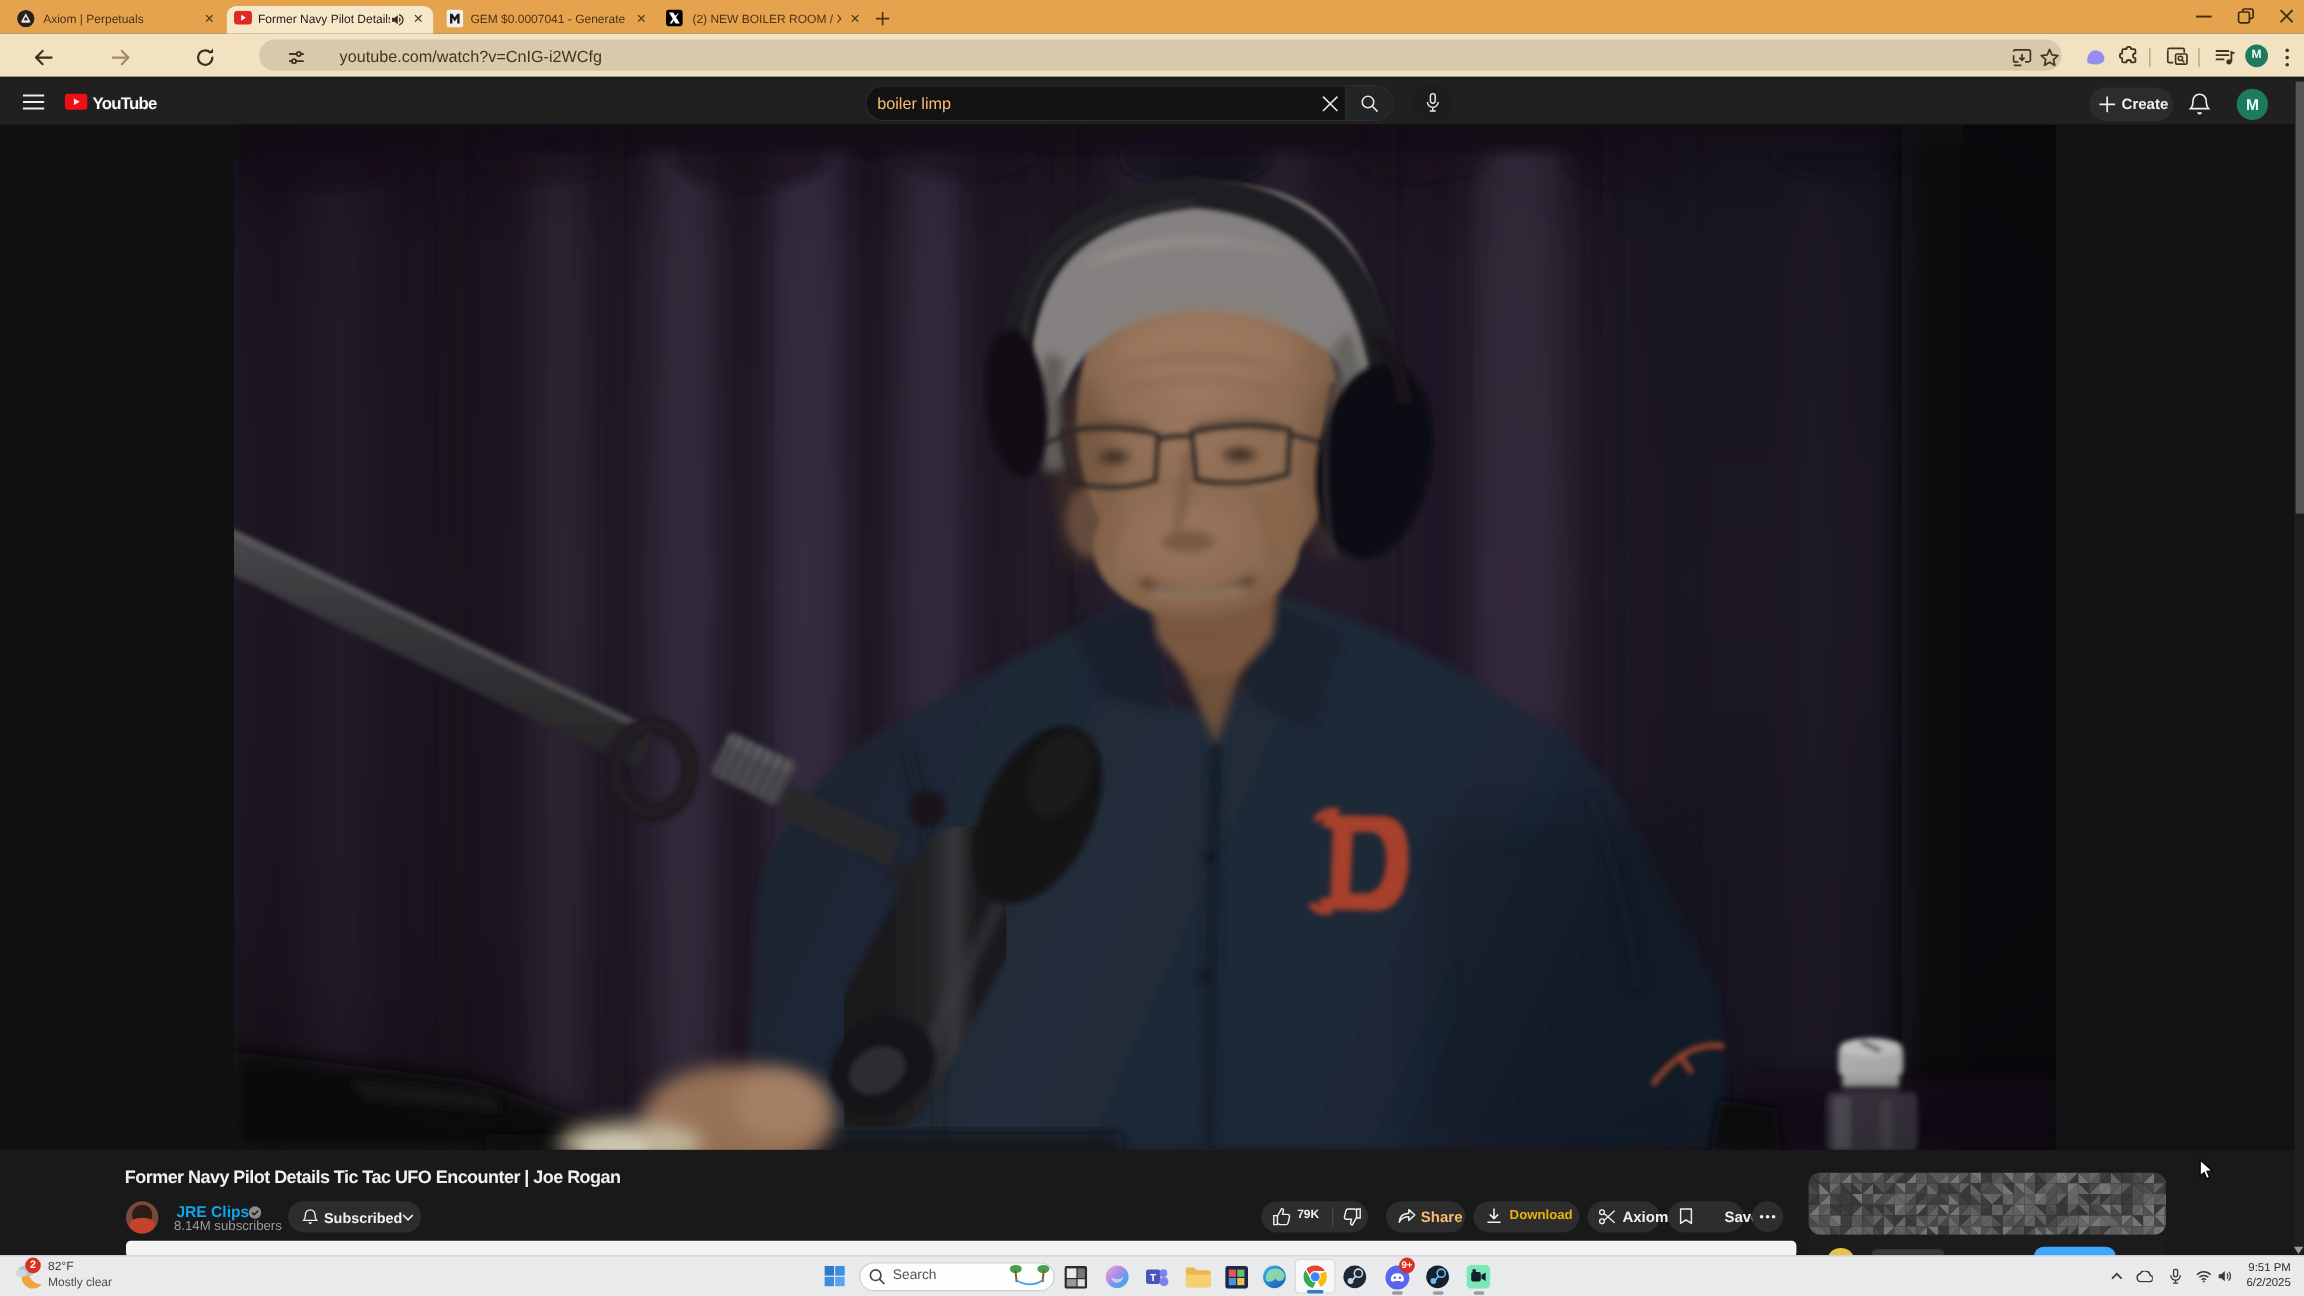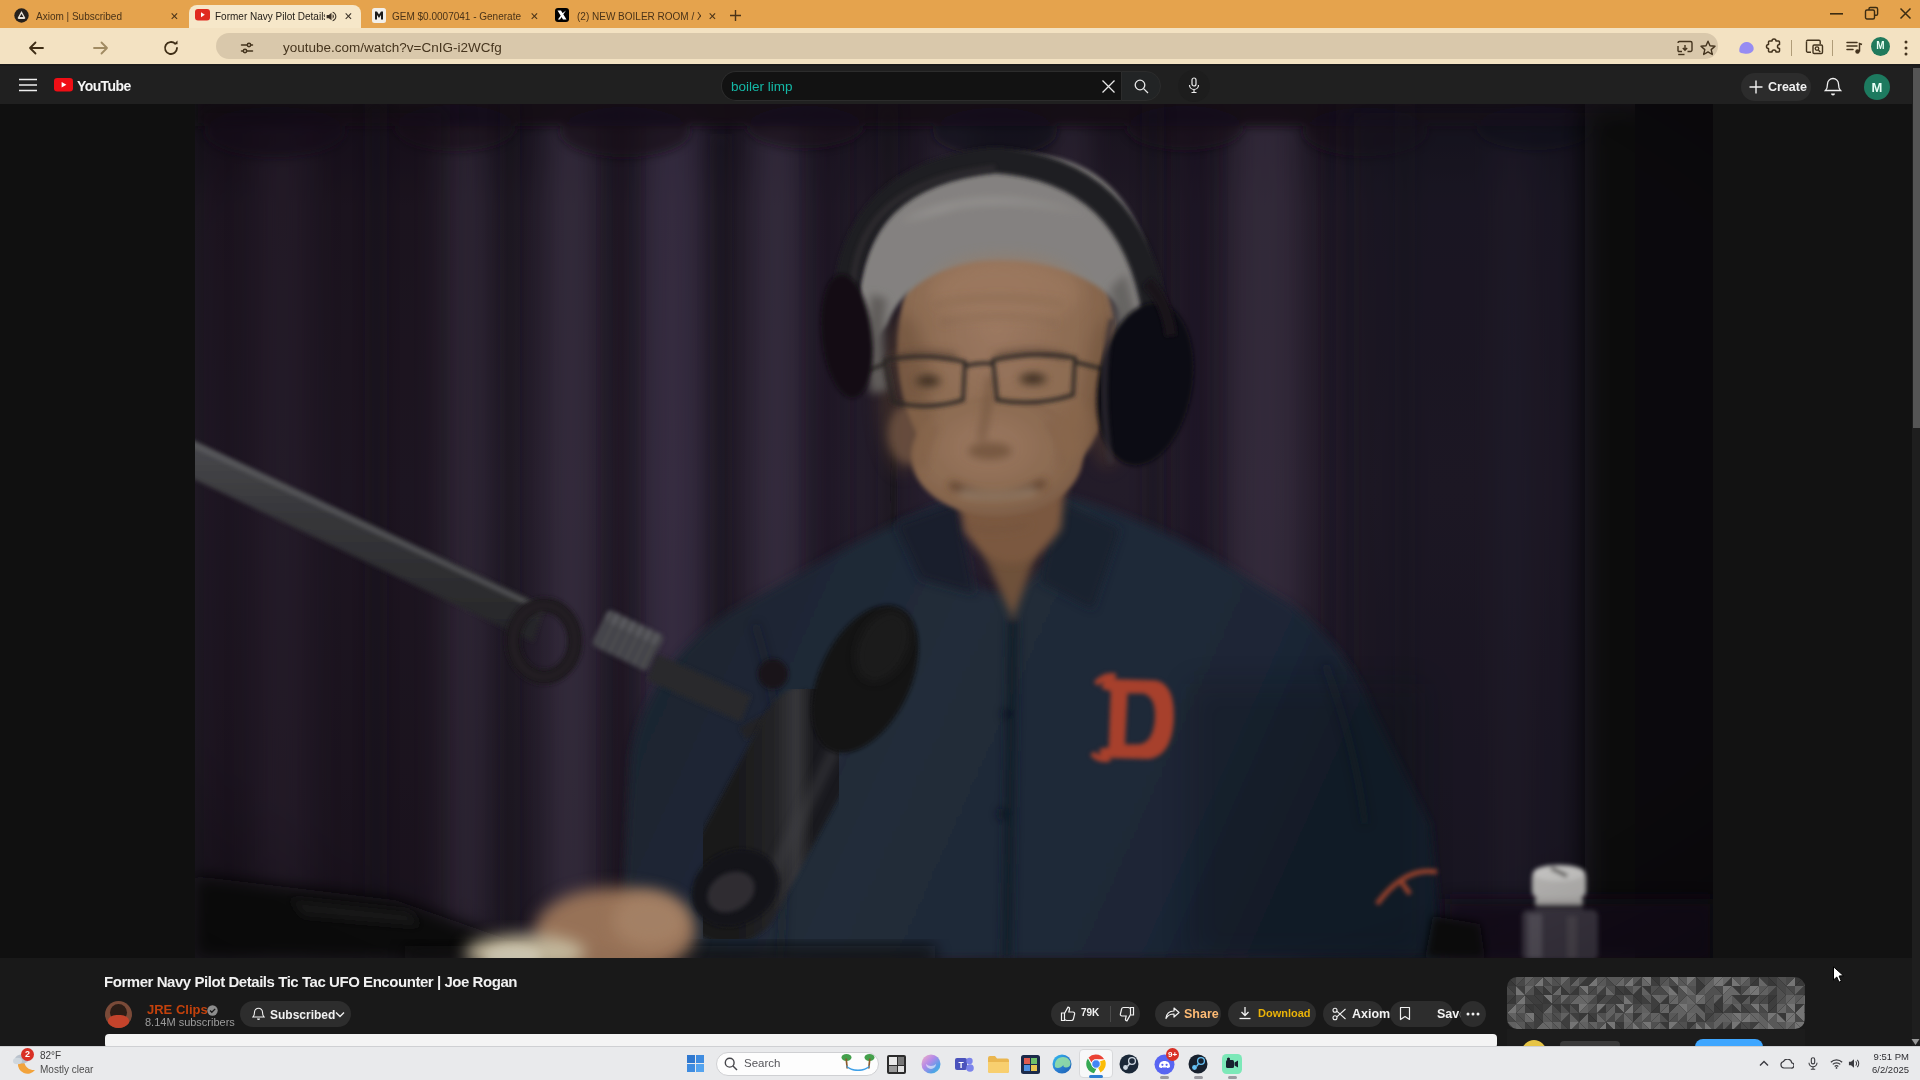--- a/index.html
+++ b/index.html
@@ -41,21 +41,21 @@
   <div id="activetab"></div>
 
   <div id="tabs-layer">
 
     <div class="tab" style="left:10px;width:175px;">
       <svg class="abs" style="left:4px;top:2px;" width="15" height="15" viewBox="0 0 15 15">
         <circle cx="7.5" cy="7.5" r="7.2" fill="#26211c"></circle>
         <path d="M4.6 9.6 L7.5 4.4 L10.4 9.6 Z" fill="none" stroke="#e8e2d8" stroke-width="1.3"></path>
         <rect x="4.2" y="9.8" width="6.6" height="1.2" fill="#e8e2d8"></rect>
       </svg>
-      <div class="ttl" style="width:125px;">Axiom | Subscribed</div>
+      <div class="ttl" style="width:125px;">Axiom | Perpetuals</div>
       <div class="tabx" style="left:158px;">✕</div>
     </div>
 
     <div class="tab" style="left:189px;width:172px;color:#26211a;">
       <svg class="abs" style="left:6px;top:3px;" width="15" height="12" viewBox="0 0 15 12">
         <rect x="0" y="0" width="15" height="11.5" rx="3" fill="#e02a20"></rect>
         <path d="M6 3.2 L9.8 5.75 L6 8.3 Z" fill="#fff"></path>
       </svg>
       <div class="ttl" style="width:110px;white-space:nowrap;overflow:hidden;">Former Navy Pilot Details T</div>
       <svg class="abs" style="left:136px;top:4px;" width="13" height="13" viewBox="0 0 24 24" fill="#3a3127">
@@ -173,21 +173,21 @@
     </svg>
 
     <svg class="abs" style="left:54px;top:78px;" width="19" height="14" viewBox="0 0 19 14">
       <rect x="0" y="0" width="19" height="13.5" rx="3.2" fill="#f00e15"></rect>
       <path d="M7.6 4 L12.4 6.75 L7.6 9.5 Z" fill="#fff"></path>
     </svg>
     <div class="abs" style="left:77px;top:78px;font-size:14px;font-weight:bold;letter-spacing:-0.6px;color:#f6f6f6;">YouTube</div>
 
     <div class="abs" style="left:721px;top:71px;width:400px;height:30px;background:#121212;border:1px solid #2c2c2c;border-radius:16px 0 0 16px;border-right:none;"></div>
     <div class="abs" style="left:1121px;top:71px;width:40px;height:30px;background:#222425;border:1px solid #2c2c2c;border-left:1px solid #2c2c2c;border-radius:0 16px 16px 0;"></div>
-    <div class="abs" style="left:731px;top:79px;font-size:13.5px;color:#14b8a6;">boiler limp</div>
+    <div class="abs" style="left:731px;top:79px;font-size:13.5px;color:#fdba74;">boiler limp</div>
     <svg class="abs" style="left:1101px;top:79px;" width="15" height="15" viewBox="0 0 15 15">
       <path d="M1.5 1.5 L13.5 13.5 M13.5 1.5 L1.5 13.5" stroke="#e8e8e8" stroke-width="1.3"></path>
     </svg>
     <svg class="abs" style="left:1134px;top:79px;" width="15" height="15" viewBox="0 0 15 15">
       <circle cx="6" cy="6" r="4.8" fill="none" stroke="#e8e8e8" stroke-width="1.3"></circle>
       <path d="M9.6 9.6 L14 14" stroke="#e8e8e8" stroke-width="1.3"></path>
     </svg>
 
     <div class="abs" style="left:1178px;top:70px;width:32px;height:32px;border-radius:50%;background:#1d1d1d;"></div>
     <svg class="abs" style="left:1188px;top:77px;" width="12" height="18" viewBox="0 0 12 18">
@@ -427,21 +427,21 @@
   <div class="abs" id="scrolltrack"></div>
   <div class="abs" id="scrollthumb"></div>
 
   <div class="abs" id="vtitle">Former Navy Pilot Details Tic Tac UFO Encounter | Joe Rogan</div>
   <div id="info-layer">
 
     <div class="abs" style="left:105px;top:1001px;width:27px;height:27px;border-radius:50%;background:#7a4a38;overflow:hidden;">
       <div class="abs" style="left:5px;top:3px;width:17px;height:17px;border-radius:50%;background:#2c1d16;"></div>
       <div class="abs" style="left:3px;top:14px;width:21px;height:14px;border-radius:40%;background:#c4432b;"></div>
     </div>
-    <div class="abs" style="left:147px;top:1002px;font-size:13px;font-weight:bold;color:#c2410c;">JRE Clips</div>
+    <div class="abs" style="left:147px;top:1002px;font-size:13px;font-weight:bold;color:#0ea5e9;">JRE Clips</div>
     <svg class="abs" style="left:207px;top:1005px;" width="11" height="11" viewBox="0 0 11 11">
       <circle cx="5.5" cy="5.5" r="5.2" fill="#8c8c8c"></circle>
       <path d="M3 5.5 L4.8 7.3 L8.2 3.9" fill="none" stroke="#181818" stroke-width="1.3"></path>
     </svg>
     <div class="abs" style="left:145px;top:1016px;font-size:11px;color:#9c9c9c;">8.14M subscribers</div>
 
     <div class="pill" style="left:240px;width:111px;"></div>
     <svg class="abs" style="left:252px;top:1007px;" width="13" height="15" viewBox="0 0 13 15">
       <path d="M6.5 1.2 a4 4 0 0 1 4 4 c0 2.6 0.7 4 1.5 4.8 H1 c0.8 -0.8 1.5 -2.2 1.5 -4.8 a4 4 0 0 1 4 -4 Z" fill="none" stroke="#f1f1f1" stroke-width="1.1"></path>
       <path d="M5 11.5 a1.5 1.5 0 0 0 3 0" fill="#f1f1f1"></path>

